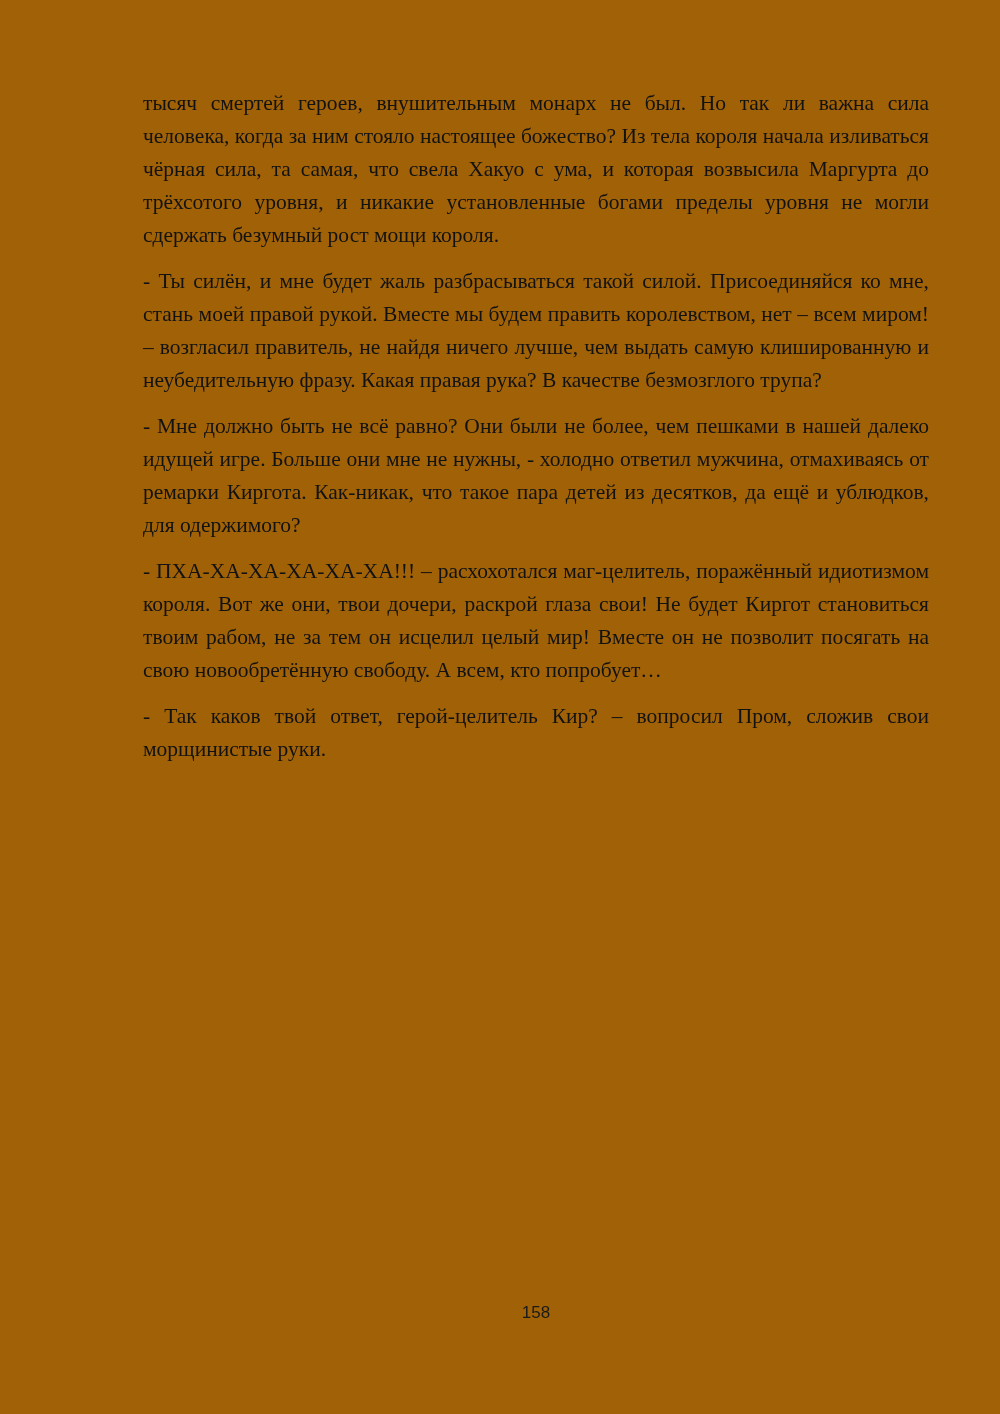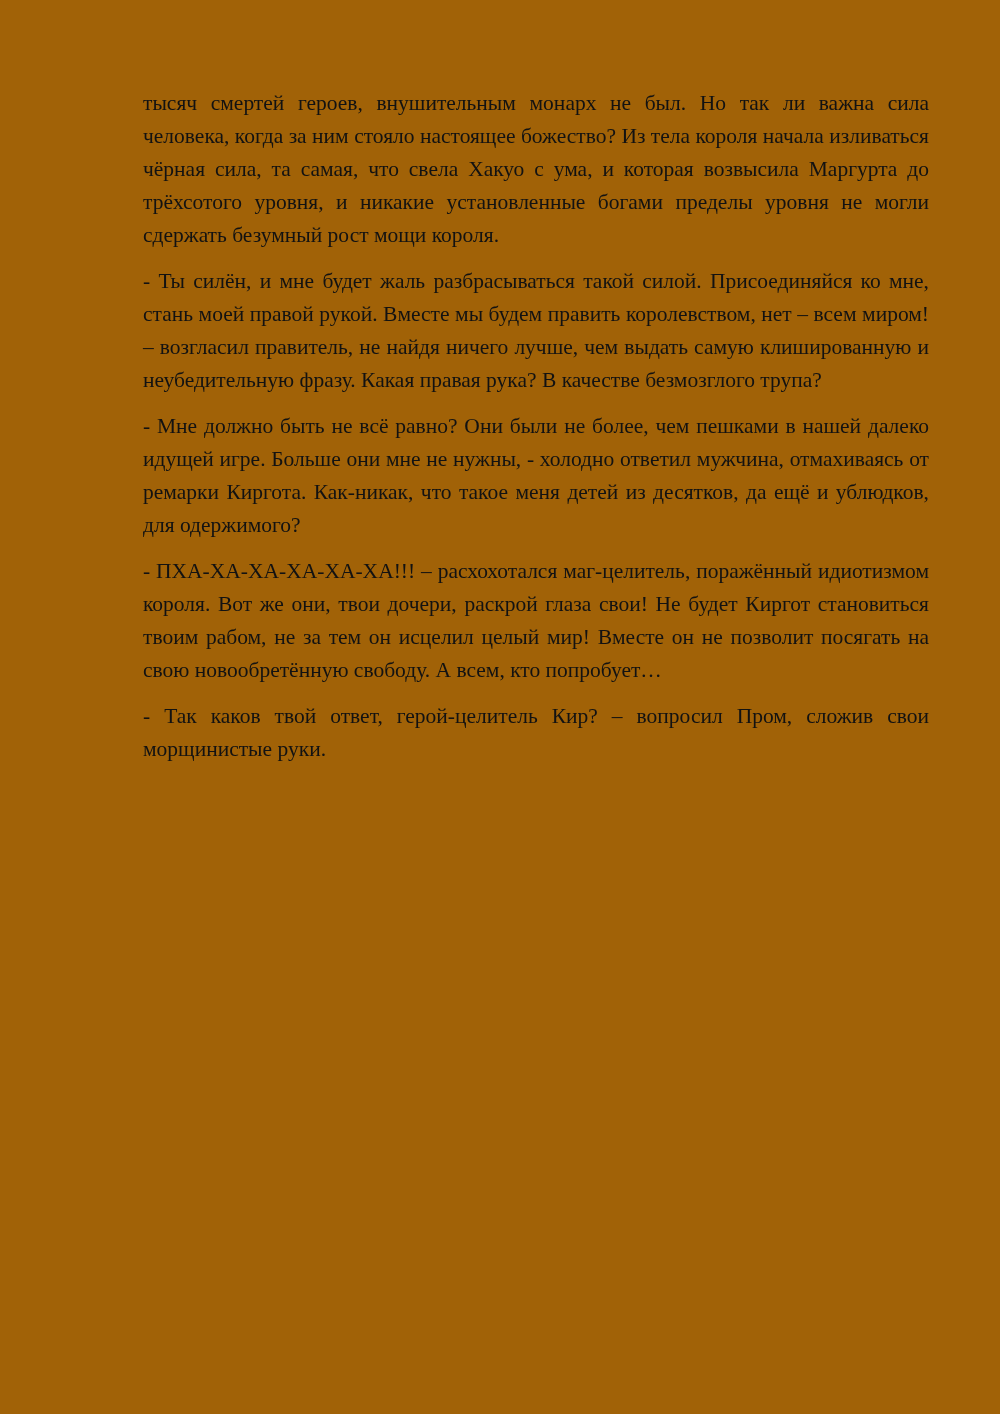--- a/index.html
+++ b/index.html
@@ -45,17 +45,18 @@
     color: #1a1a1a;
   }
 </style>
 </head>
 <body>
 
 <div class="page">
   <div class="text-block">
     <p>тысяч смертей героев, внушительным монарх не был. Но так ли важна сила человека, когда за ним стояло настоящее божество? Из тела короля начала изливаться чёрная сила, та самая, что свела Хакуо с ума, и которая возвысила Маргурта до трёхсотого уровня, и никакие установленные богами пределы уровня не могли сдержать безумный рост мощи короля.</p>
     <p>- Ты силён, и мне будет жаль разбрасываться такой силой. Присоединяйся ко мне, стань моей правой рукой. Вместе мы будем править королевством, нет – всем миром! – возгласил правитель, не найдя ничего лучше, чем выдать самую клишированную и неубедительную фразу. Какая правая рука? В качестве безмозглого трупа?</p>
-    <p>- Мне должно быть не всё равно? Они были не более, чем пешками в нашей далеко идущей игре. Больше они мне не нужны, - холодно ответил мужчина, отмахиваясь от ремарки Киргота. Как-никак, что такое меня детей из десятков, да ещё и ублюдков, для одержимого?</p>
+    <p>- Мне должно быть не всё равно? Они были не более, чем пешками в нашей далеко идущей игре. Больше они мне не нужны, - холодно ответил мужчина, отмахиваясь от ремарки Киргота. Как-никак, что такое пара детей из десятков, да ещё и ублюдков, для одержимого?</p>
     <p>- ПХА-ХА-ХА-ХА-ХА-ХА!!! – расхохотался маг-целитель, поражённый идиотизмом короля. Вот же они, твои дочери, раскрой глаза свои! Не будет Киргот становиться твоим рабом, не за тем он исцелил целый мир! Вместе он не позволит посягать на свою новообретённую свободу. А всем, кто попробует…</p>
     <p>- Так каков твой ответ, герой-целитель Кир? – вопросил Пром, сложив свои морщинистые руки.</p>
   </div>
+  <div class="page-number">158</div>
 </div>
 
 </body></html>

